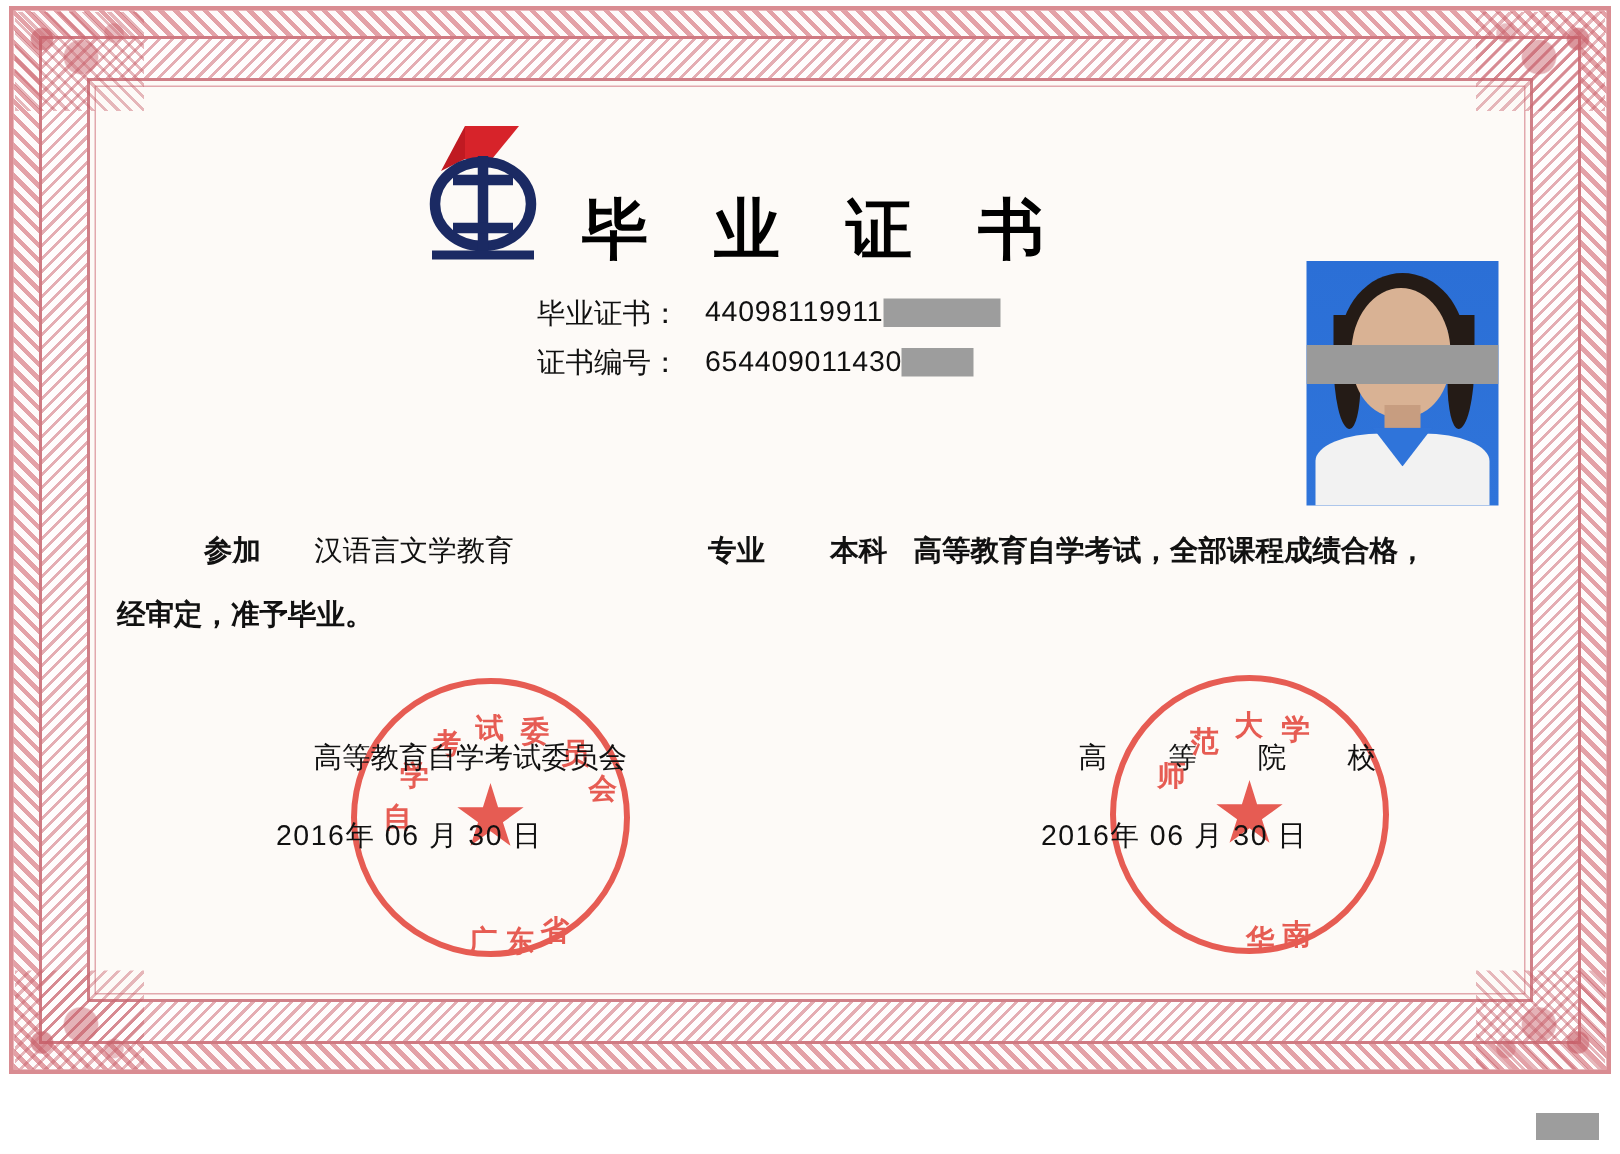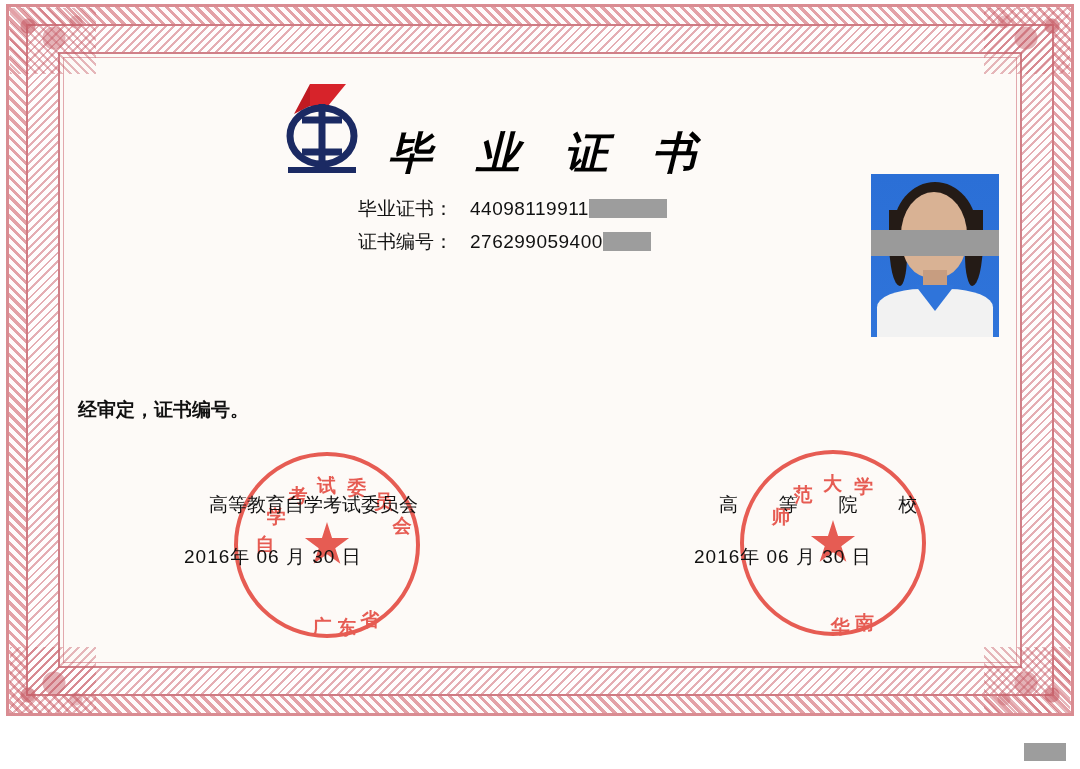--- a/index.html
+++ b/index.html
@@ -119,21 +119,20 @@
   .title-sub {
     position: absolute;
     left: 330px;
     top: 72px;
     font-family: "Liberation Serif", serif;
     font-size: 44px;
     font-weight: bold;
     letter-spacing: 44px;
     color: #000000;
     white-space: nowrap;
-    font-style: italic;
   }
 
   
   .photo {
     position: absolute;
     right: 23px;
     top: 122px;
     width: 128px;
     height: 163px;
     background: linear-gradient(180deg, #2b6fd6 0%, #2f74da 100%);
@@ -402,27 +401,38 @@
 
 
       <div class="field-row">
         <span class="field-label">毕业证书：</span>
         <span class="field-value">44098119911</span>
         <span class="redact-bar" style="width:78px;"></span>
       </div>
 
       <div class="field-row">
         <span class="field-label">证书编号：</span>
-        <span class="field-value">276299059400</span>
+        <span class="field-value">654409011430</span>
         <span class="redact-bar" style="width:48px;"></span>
       </div>
 
     </div>
 
-    <div class="body-line2">经审定，证书编号。</div>
+    <div class="body-line1">
+      <span class="inline-strong">参加</span>
+      <span class="gap-sm"></span>
+      <span>汉语言文学教育</span>
+      <span class="gap-md"></span>
+      <span class="inline-strong">专业</span>
+      <span class="gap-lg"></span>
+      <span class="inline-strong">本科</span>
+      <span class="gap-sm" style="width:8px;"></span>
+      <span class="inline-strong">高等教育自学考试，全部课程成绩合格，</span>
+    </div>
+    <div class="body-line2">经审定，准予毕业。</div>
 
     <div class="seal left">
       <div class="star"></div>
       <div class="seal-text">
         <span class="seal-char" style="transform: rotate(-72deg) translate(-10px,-72px) rotate(72deg);">自</span>
         <span class="seal-char" style="transform: rotate(-48deg) translate(-10px,-72px) rotate(48deg);">学</span>
         <span class="seal-char" style="transform: rotate(-24deg) translate(-10px,-72px) rotate(24deg);">考</span>
         <span class="seal-char" style="transform: rotate(0deg) translate(-10px,-72px) rotate(0deg);">试</span>
         <span class="seal-char" style="transform: rotate(24deg) translate(-10px,-72px) rotate(-24deg);">委</span>
         <span class="seal-char" style="transform: rotate(48deg) translate(-10px,-72px) rotate(-48deg);">员</span>

